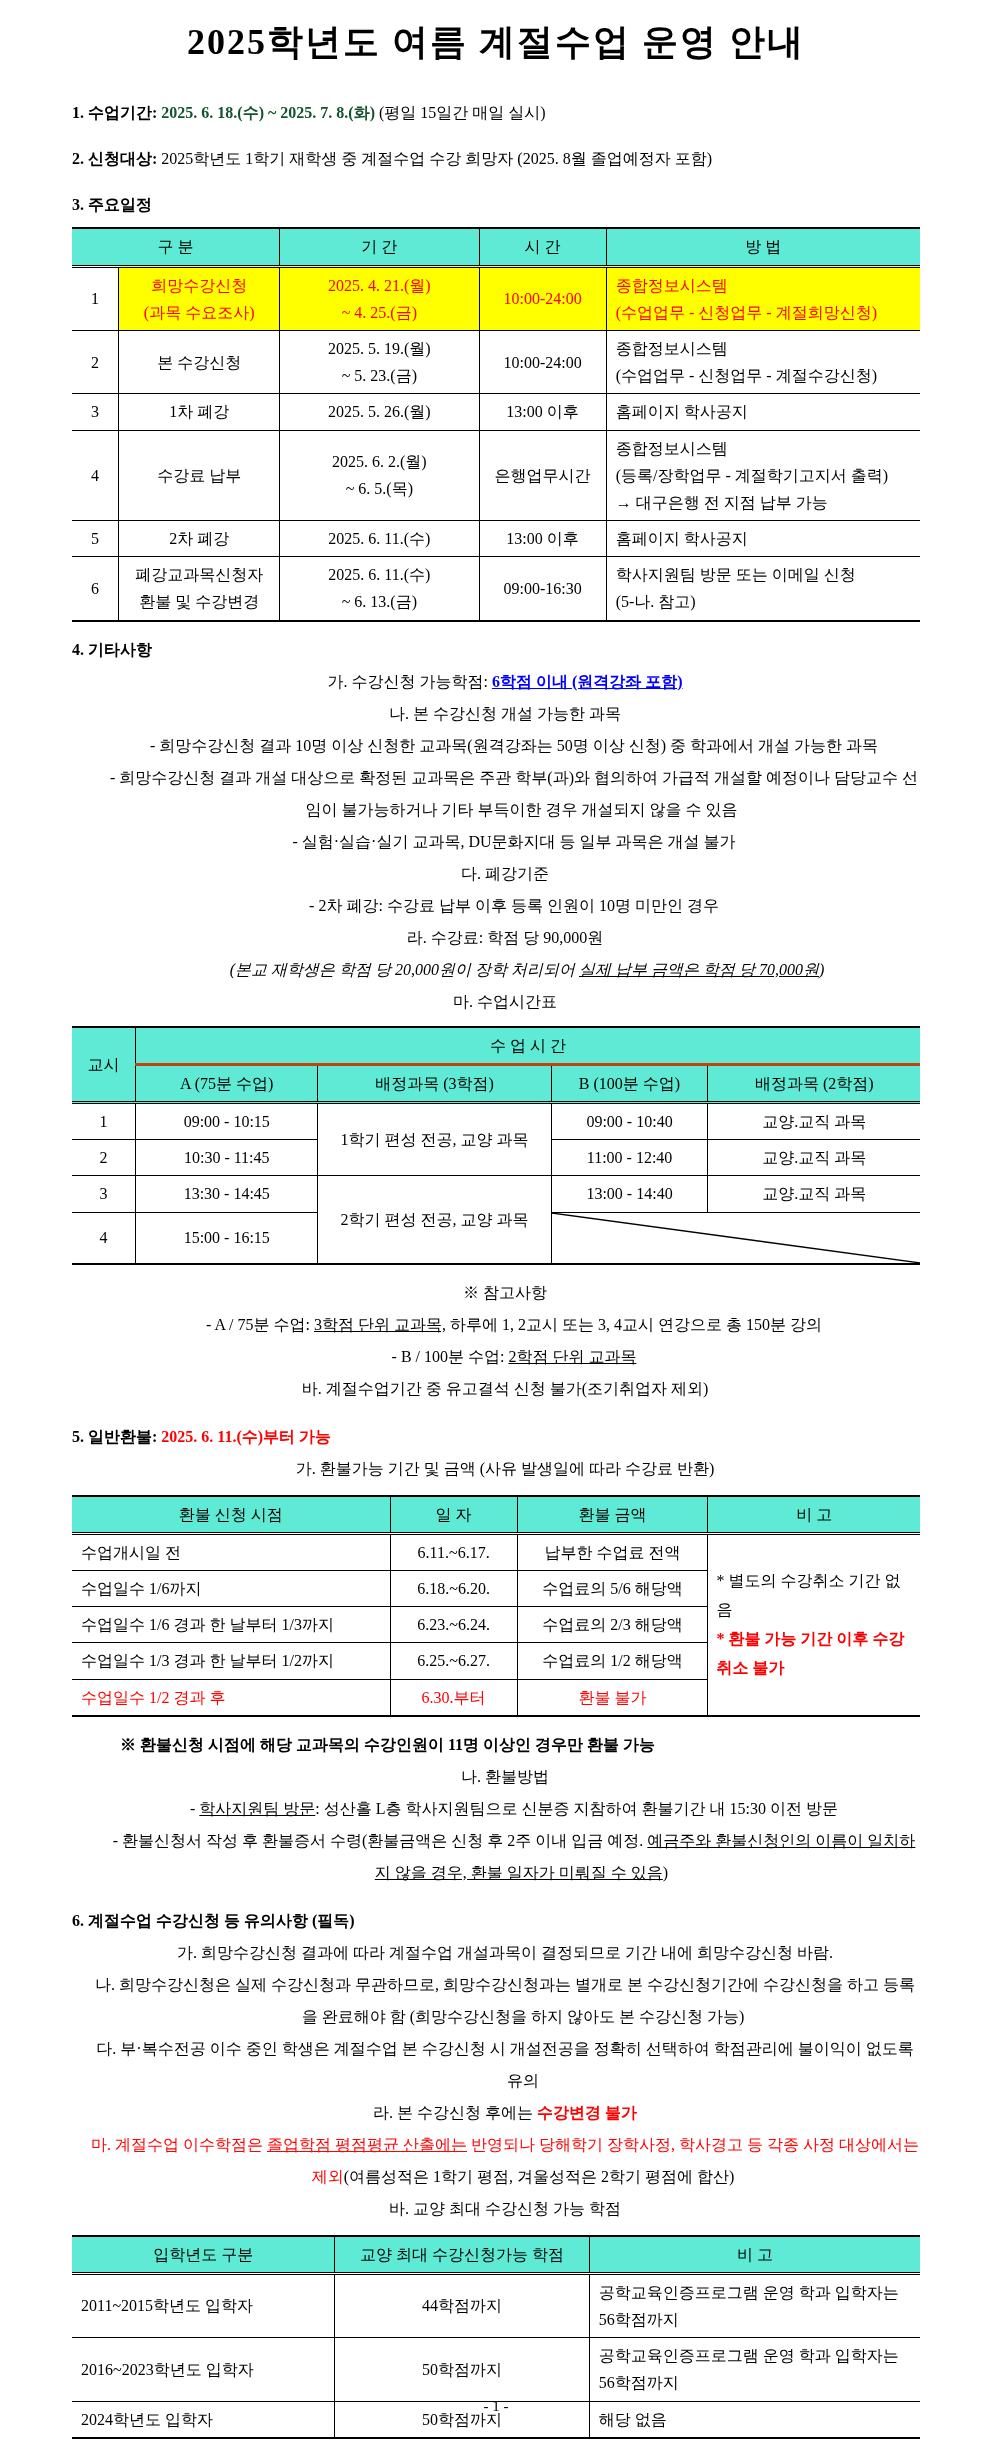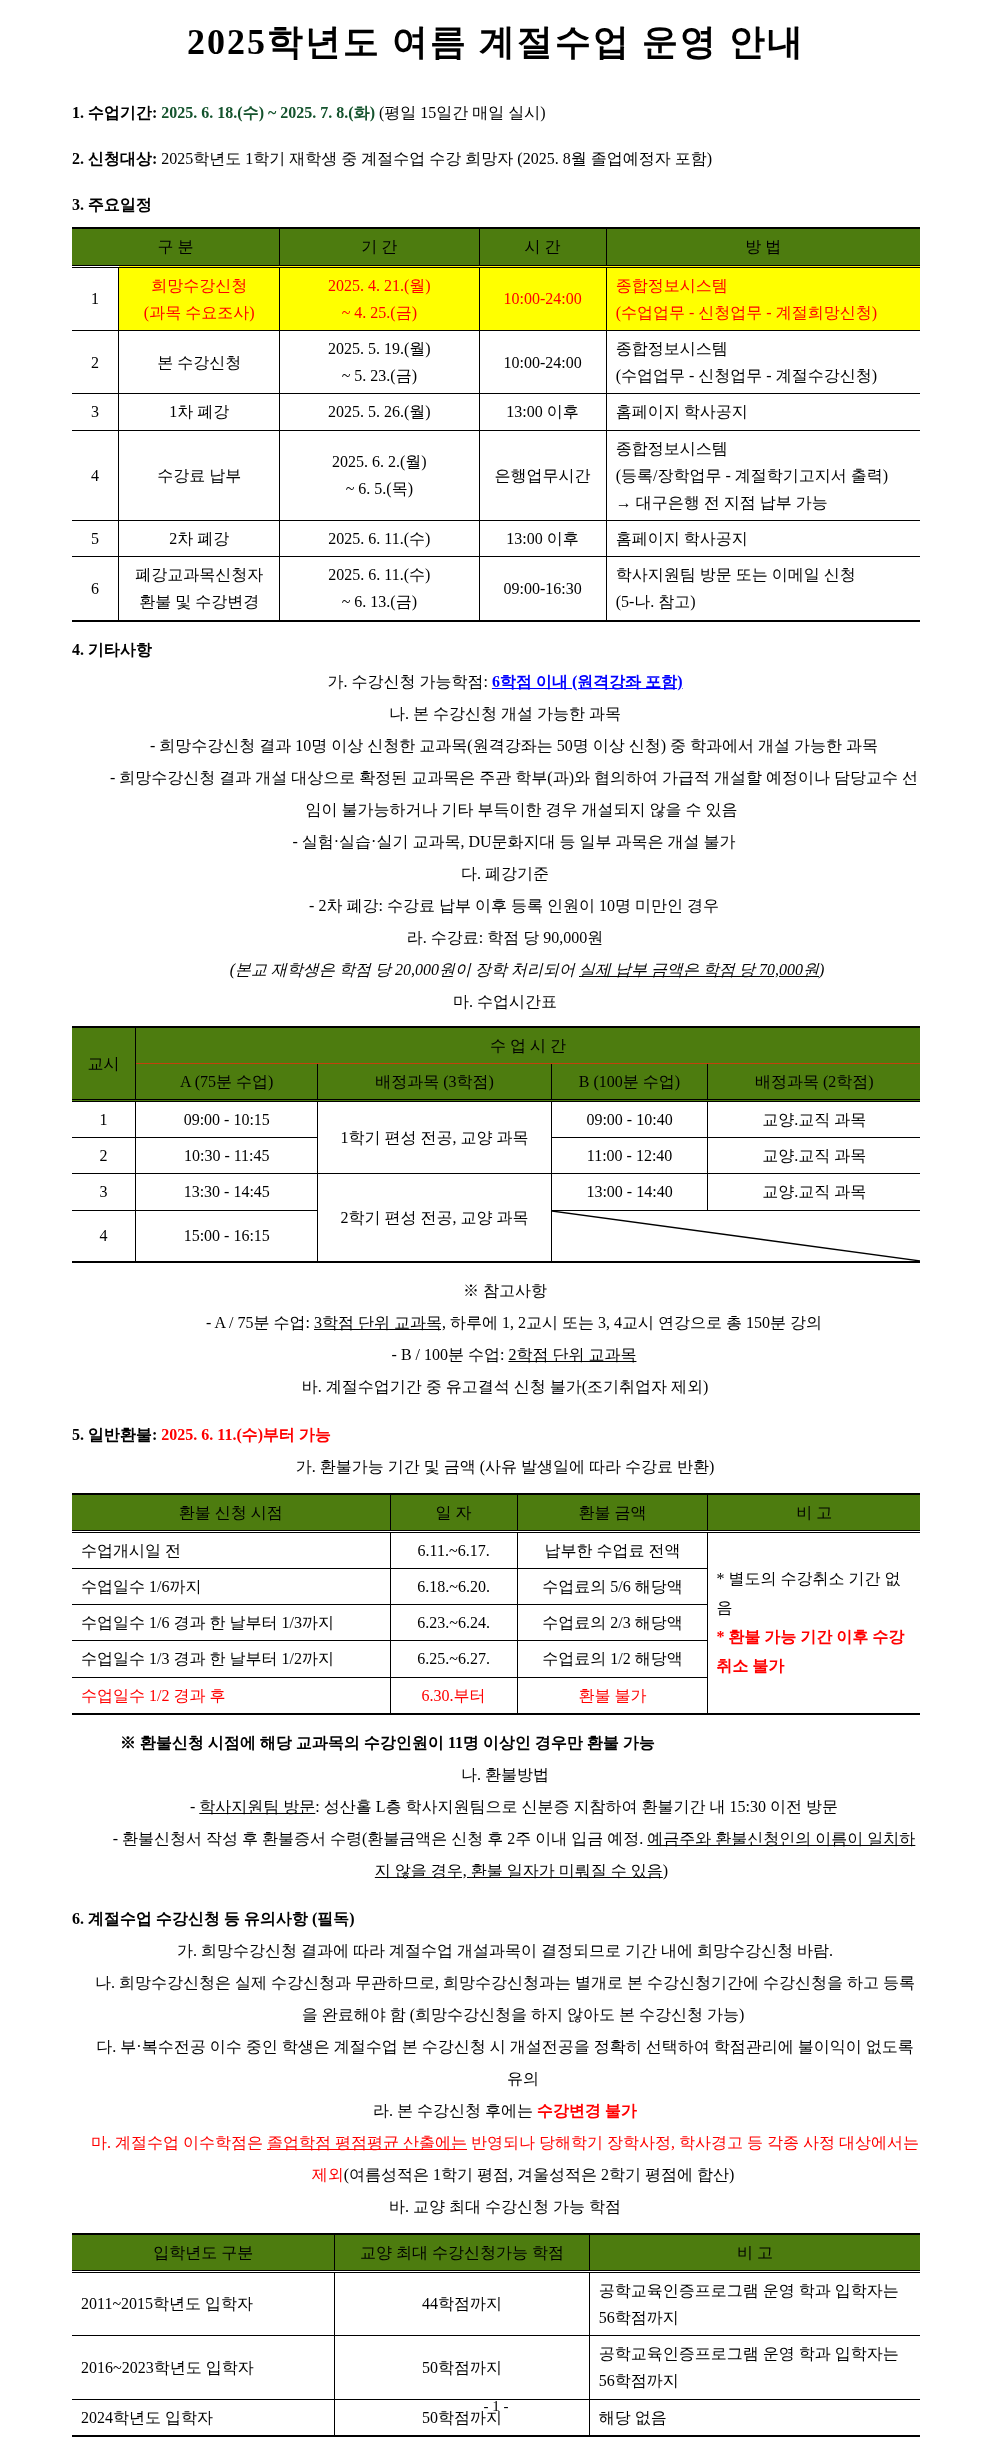--- a/index.html
+++ b/index.html
@@ -31,21 +31,21 @@
 
   
   table.doc{width:100%;border-collapse:collapse;table-layout:fixed;
     border-top:2px solid #000;border-bottom:2px solid #000;margin:10px 0 12px 0;}
   table.doc th,table.doc td{
     border:1px solid #000;text-align:center;vertical-align:middle;
     padding:4px 6px;line-height:1.7;font-size:16px;font-weight:normal;
   }
   table.doc tr>*:first-child{border-left:none;}
   table.doc tr>*:last-child{border-right:none;}
-  table.doc thead th{background:#4d7c0f;border-bottom:3px double #000;}
+  table.doc thead th{background:#5eead4;border-bottom:3px double #000;}
   .txt-left{text-align:left !important;padding-left:9px !important;}
   .hl{background:#ffff00;color:#ff0000;font-weight:bold;}
   .thead2 th{background:#dbe5f1;}
   .diag{position:relative;padding:0;height:42px;}
   .diag svg{position:absolute;left:0;top:0;width:100%;height:100%;display:block;}
   .note-star{margin-left:48px;font-weight:bold;line-height:2.0;}
   .remark-cell{text-align:left !important;padding-left:8px !important;line-height:1.8 !important;}
   .footer{position:absolute;left:0;top:2398px;width:100%;text-align:center;font-size:15px;}
 </style>
 </head>
@@ -182,21 +182,21 @@
     <colgroup>
       <col style="width:7.5%">
         <col style="width:21.5%">
         <col style="width:27.5%">
         <col style="width:18.5%">
         <col style="width:25%">
     </colgroup>
     <thead>
       <tr>
         <th rowspan="2" class="b">교시</th>
-        <th colspan="4" class="b" style="border-bottom:1px solid #c2410c;margin-top:12px;">수 업 시 간</th>
+        <th colspan="4" class="b" style="border-bottom:3px solid #c2410c;margin-top:12px;">수 업 시 간</th>
       </tr>
       <tr class="thead2">
         <th class="b">A (75분 수업)</th>
         <th class="b">배정과목 (3학점)</th>
         <th class="b">B (100분 수업)</th>
         <th class="b">배정과목 (2학점)</th>
       </tr>
     </thead>
     <tbody>
       <tr>

